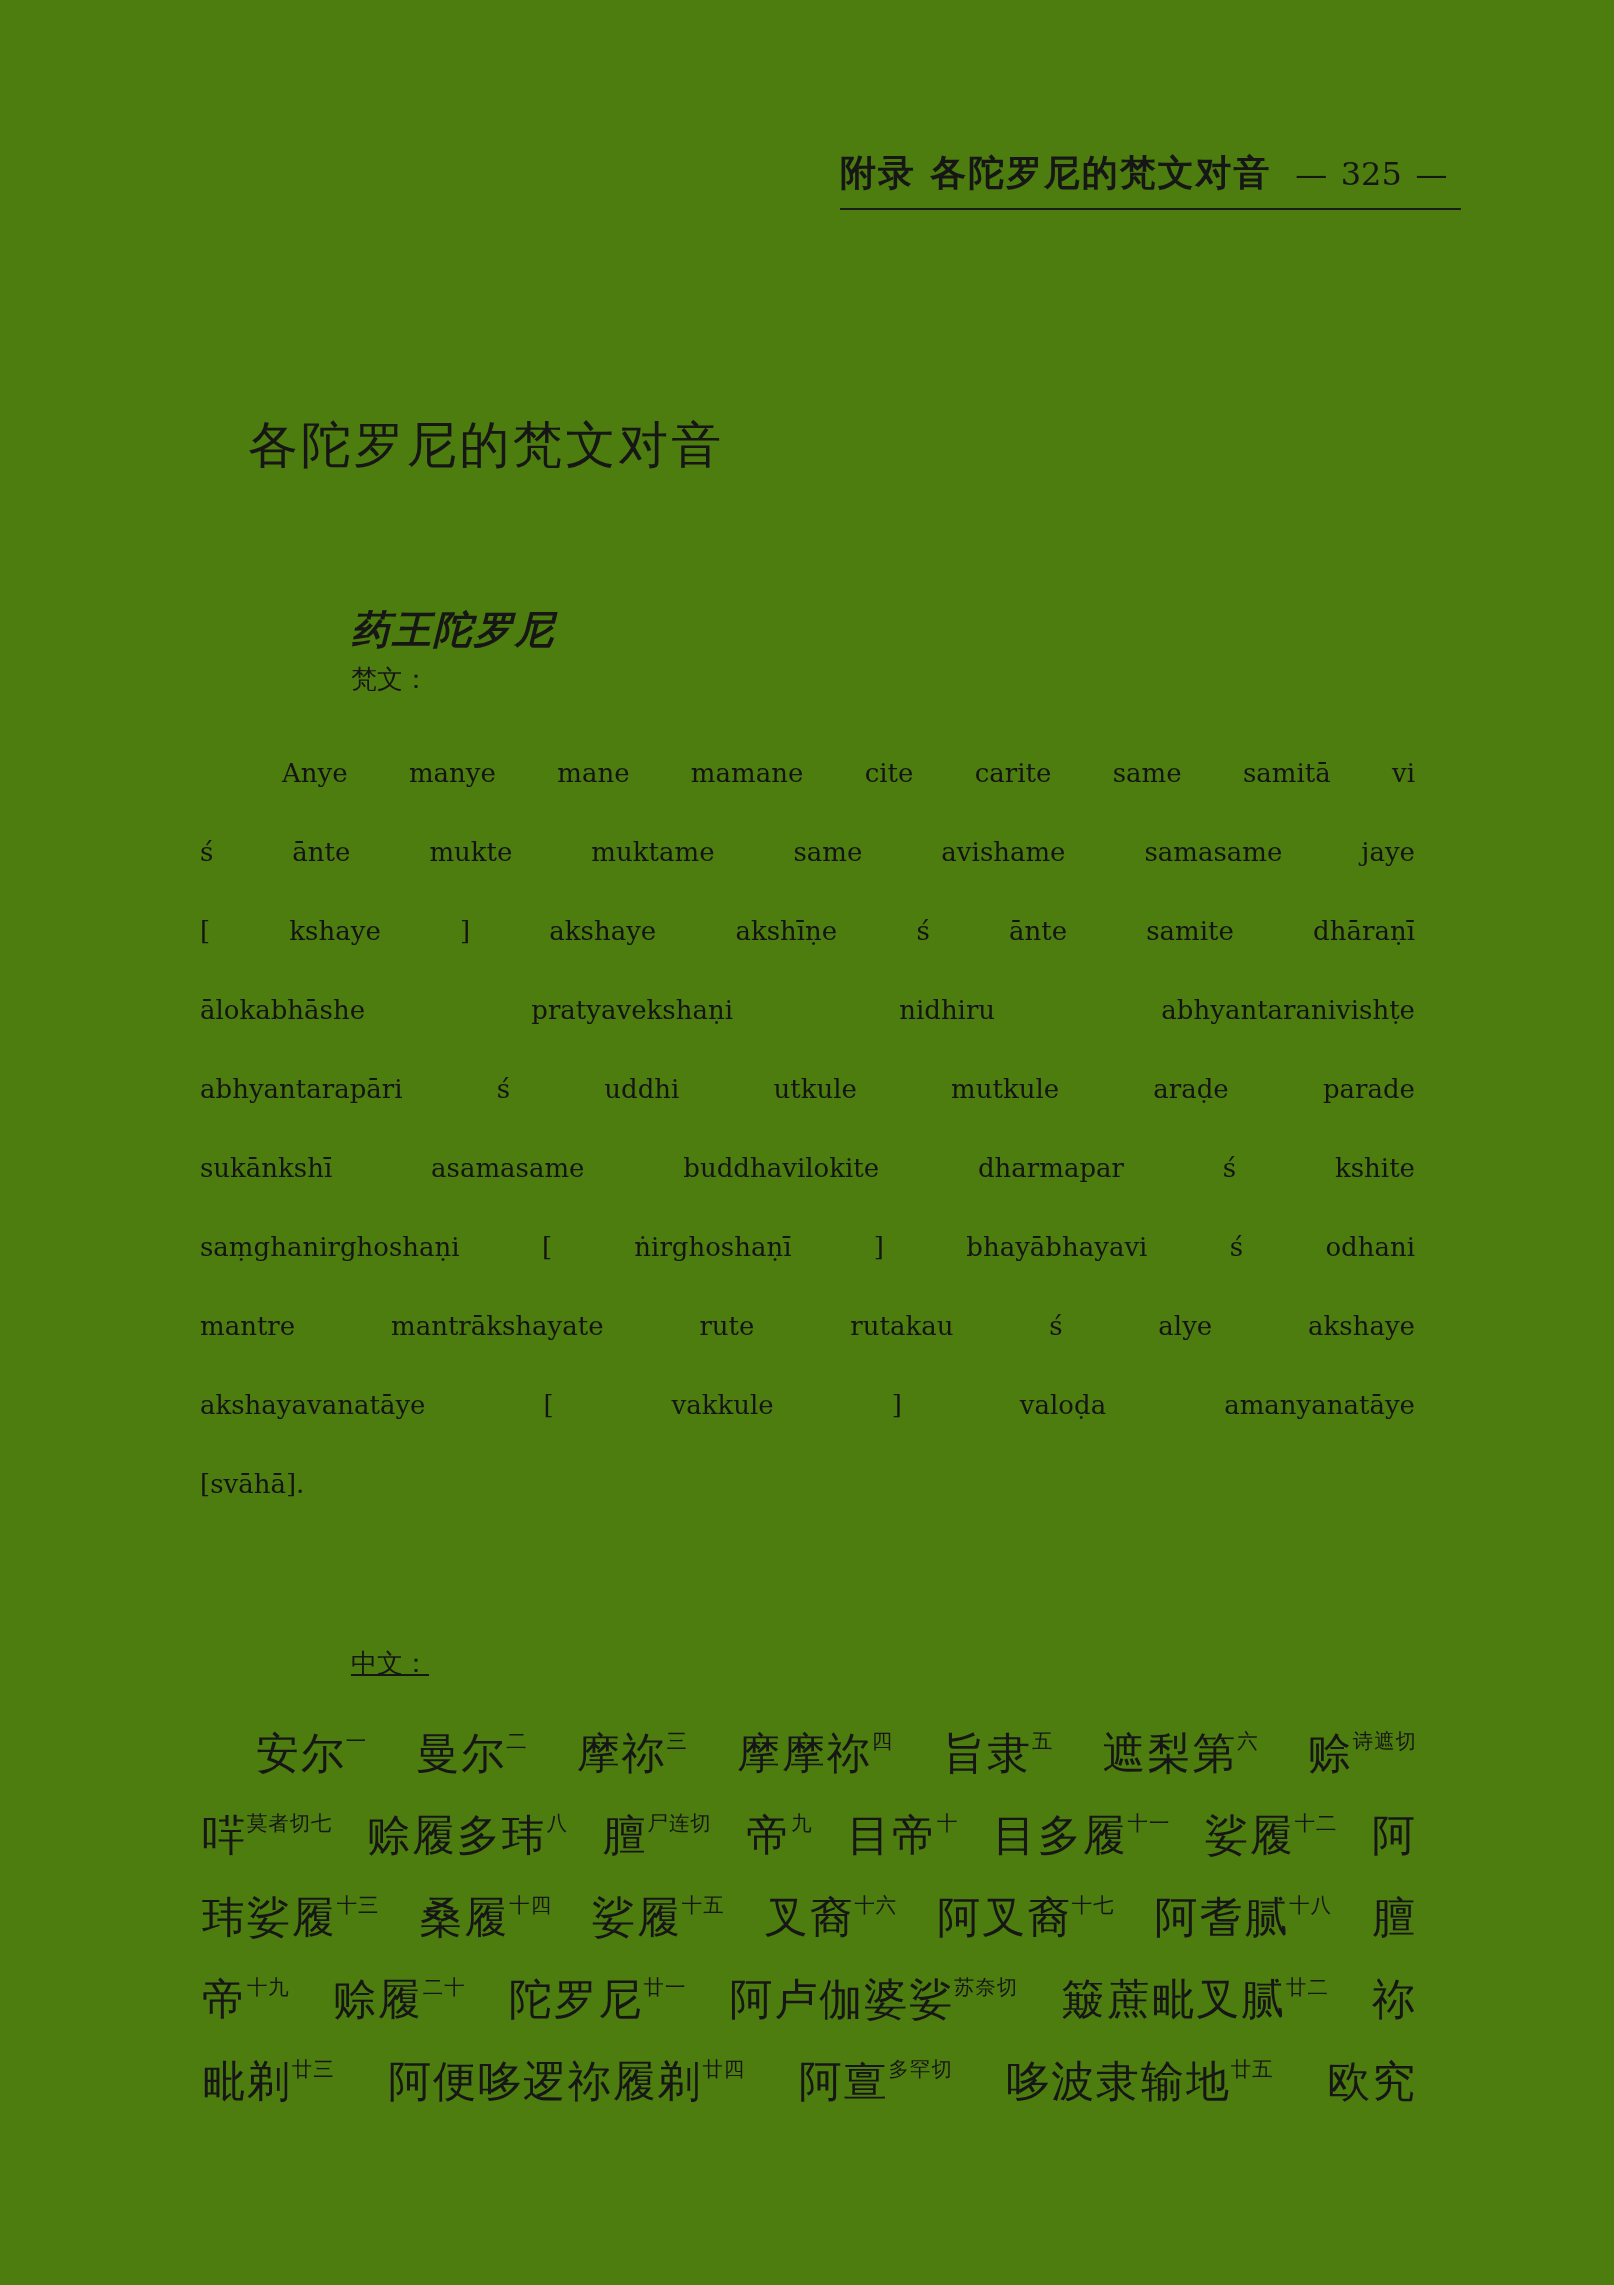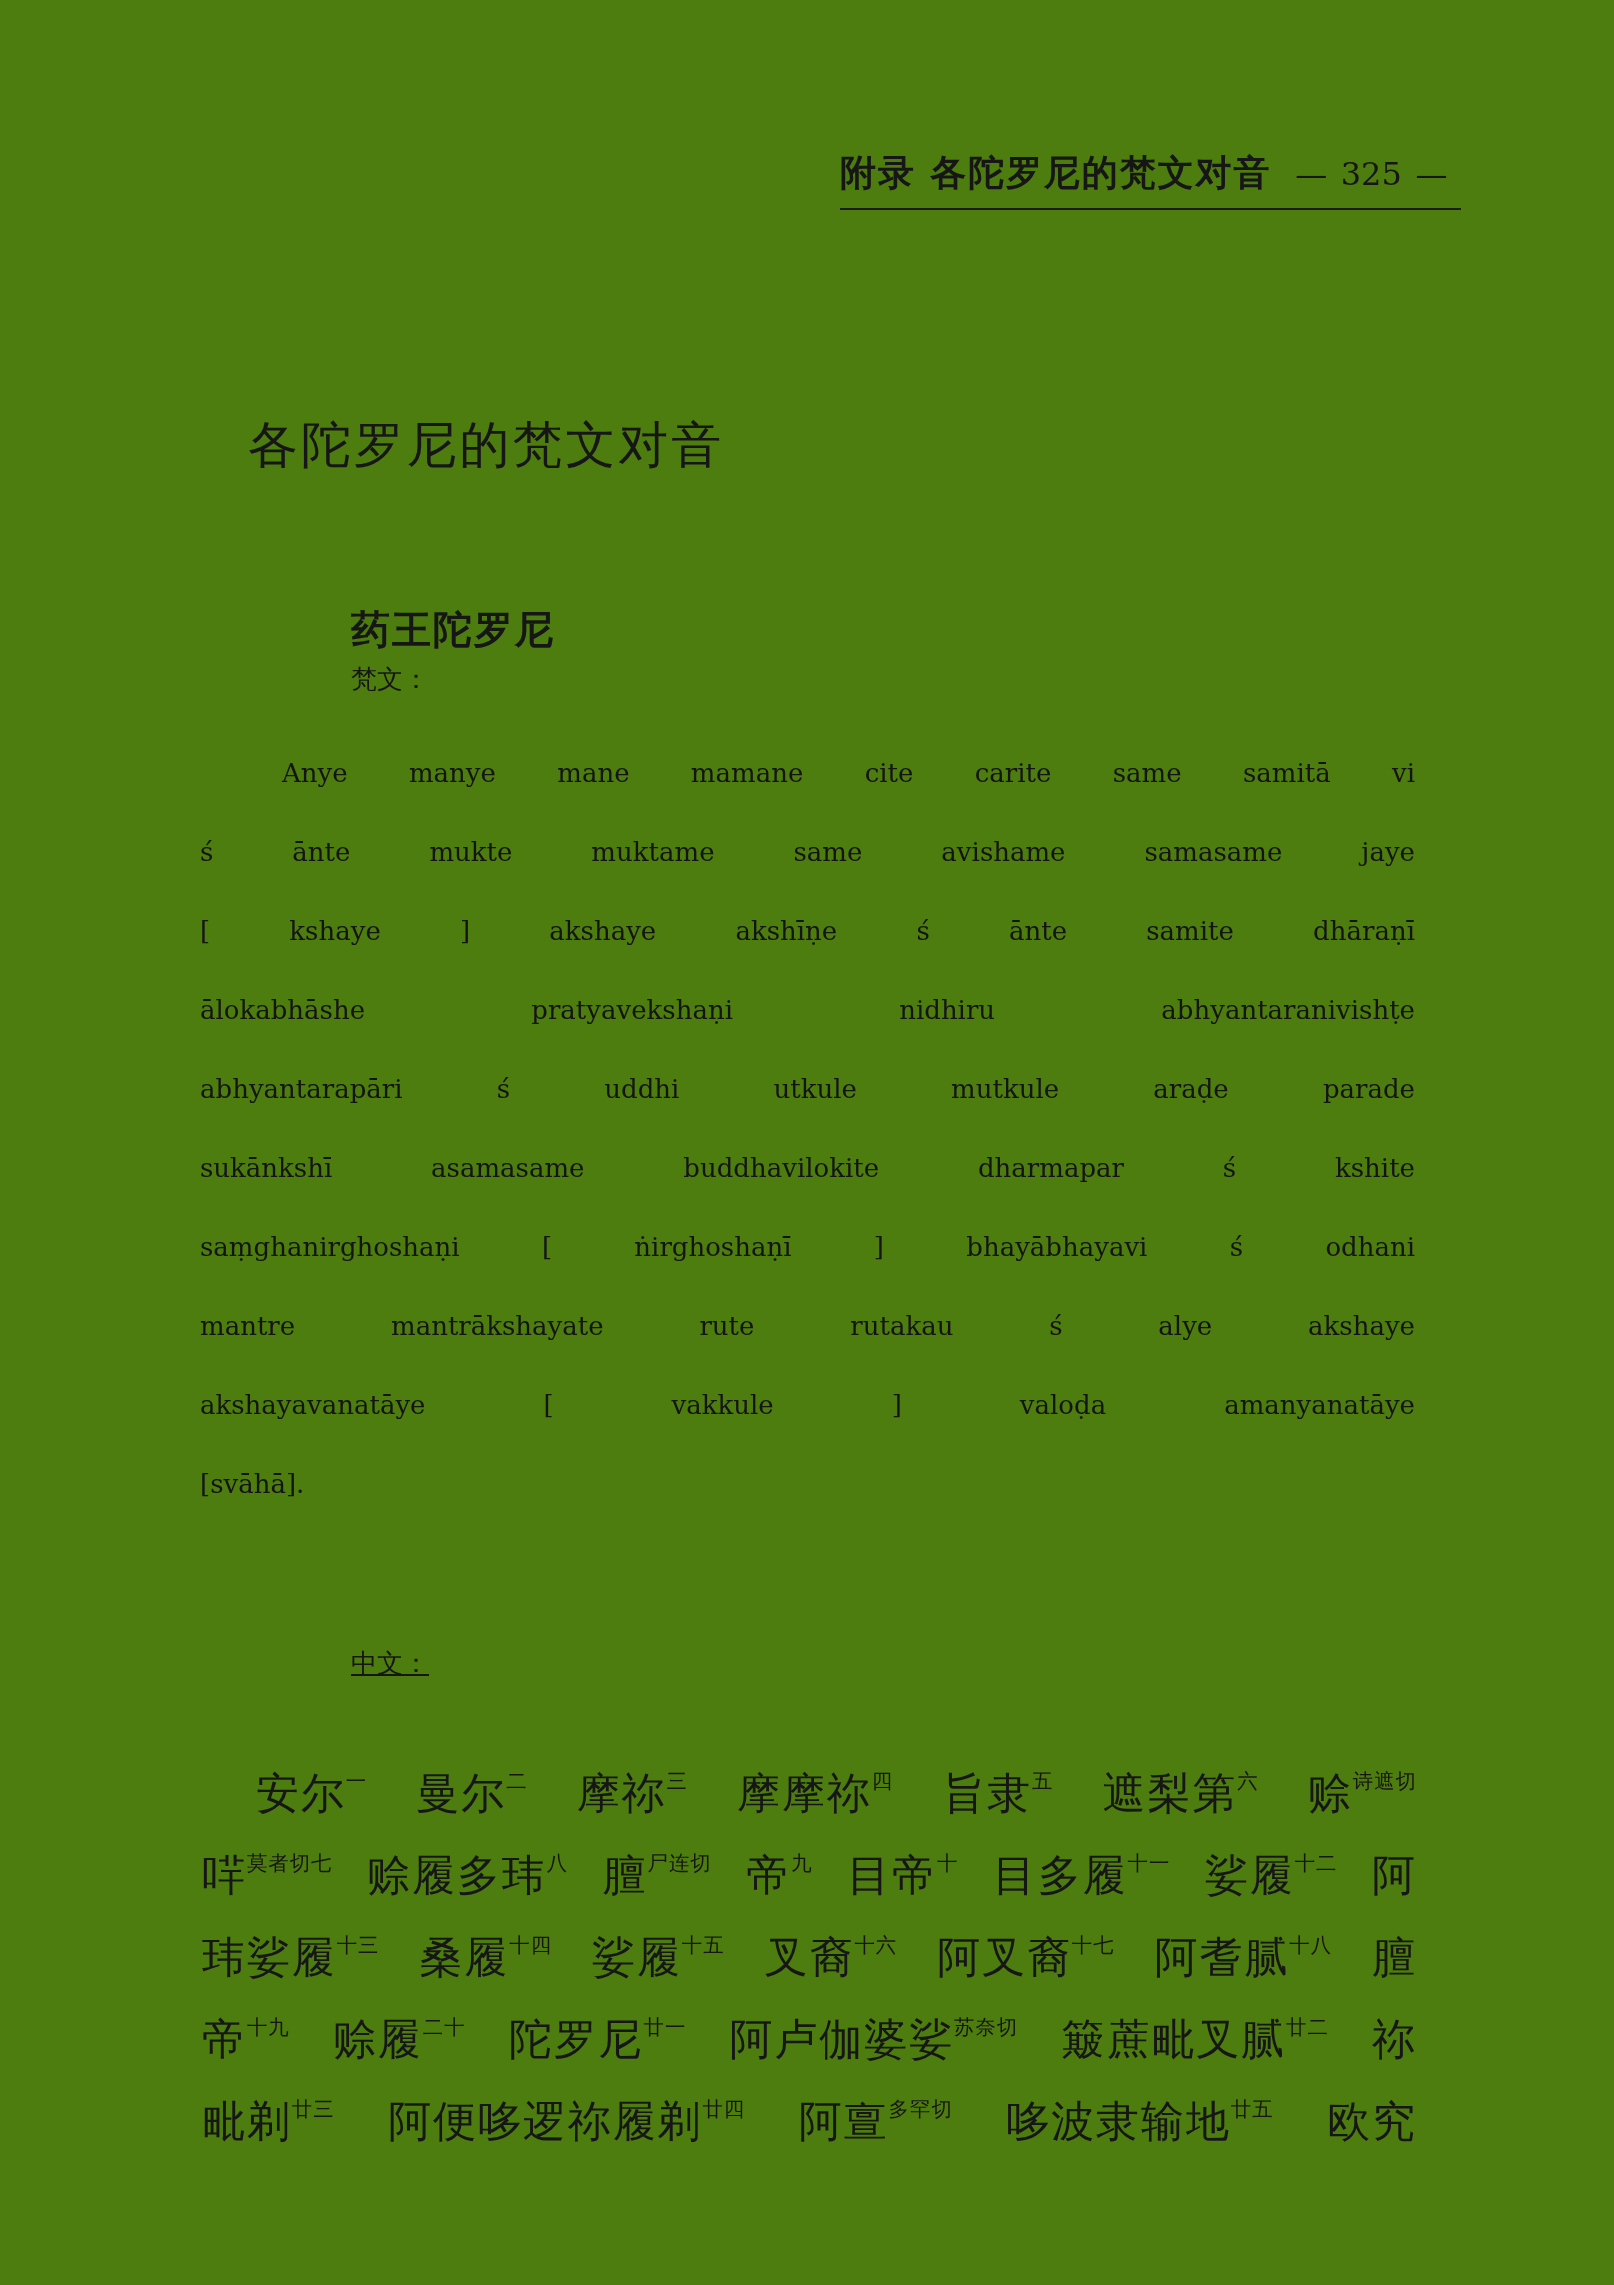--- a/index.html
+++ b/index.html
@@ -23,36 +23,36 @@
   .pageno{font-size:32px;font-weight:normal;white-space:nowrap;}
   .pageno .dash{margin:0 13.6px;}
   
   .main-title{
     position:absolute;left:248px;top:378px;
     font-size:50px;font-weight:normal;letter-spacing:2.9px;white-space:nowrap;
   }
   
   .sec-heading{
     position:absolute;left:351px;top:571px;
-    font-size:39px;font-weight:bold;letter-spacing:1.9px;white-space:nowrap;
+    font-size:39px;font-weight:bold;letter-spacing:1.9px;white-space:nowrap;font-style:italic;
   }
   .skt-label{position:absolute;left:351px;top:662px;font-size:26px;white-space:nowrap;}
   .cn-label{position:absolute;left:351px;top:1646px;font-size:26px;white-space:nowrap;text-decoration:underline;}
   
   .skt-block{
     position:absolute;left:200px;top:734px;width:1215px;
     font-family:"DejaVu Serif","Liberation Serif",serif;
     font-size:26px;line-height:79px;color:#141414;
   }
   .skt-line{text-align:justify;text-align-last:justify;white-space:normal;}
   .skt-line.first{text-indent:82px;}
   .skt-line.last{text-align:left;text-align-last:left;}
   
   .cn-block{
-    position:absolute;left:202px;top:1769px;width:1215px;
+    position:absolute;left:202px;top:1729px;width:1215px;
   }
   .cn-line{
     display:flex;justify-content:space-between;align-items:flex-start;
     height:82px;
   }
   .cn-line.first{padding-left:54px;}
   .seg{display:inline-flex;align-items:flex-start;white-space:nowrap;}
   .seg .main{font-size:43px;line-height:1.15;letter-spacing:1.9px;}
   .seg .note{font-size:20.4px;line-height:1.05;padding-top:1.9px;letter-spacing:1px;}
 </style>

